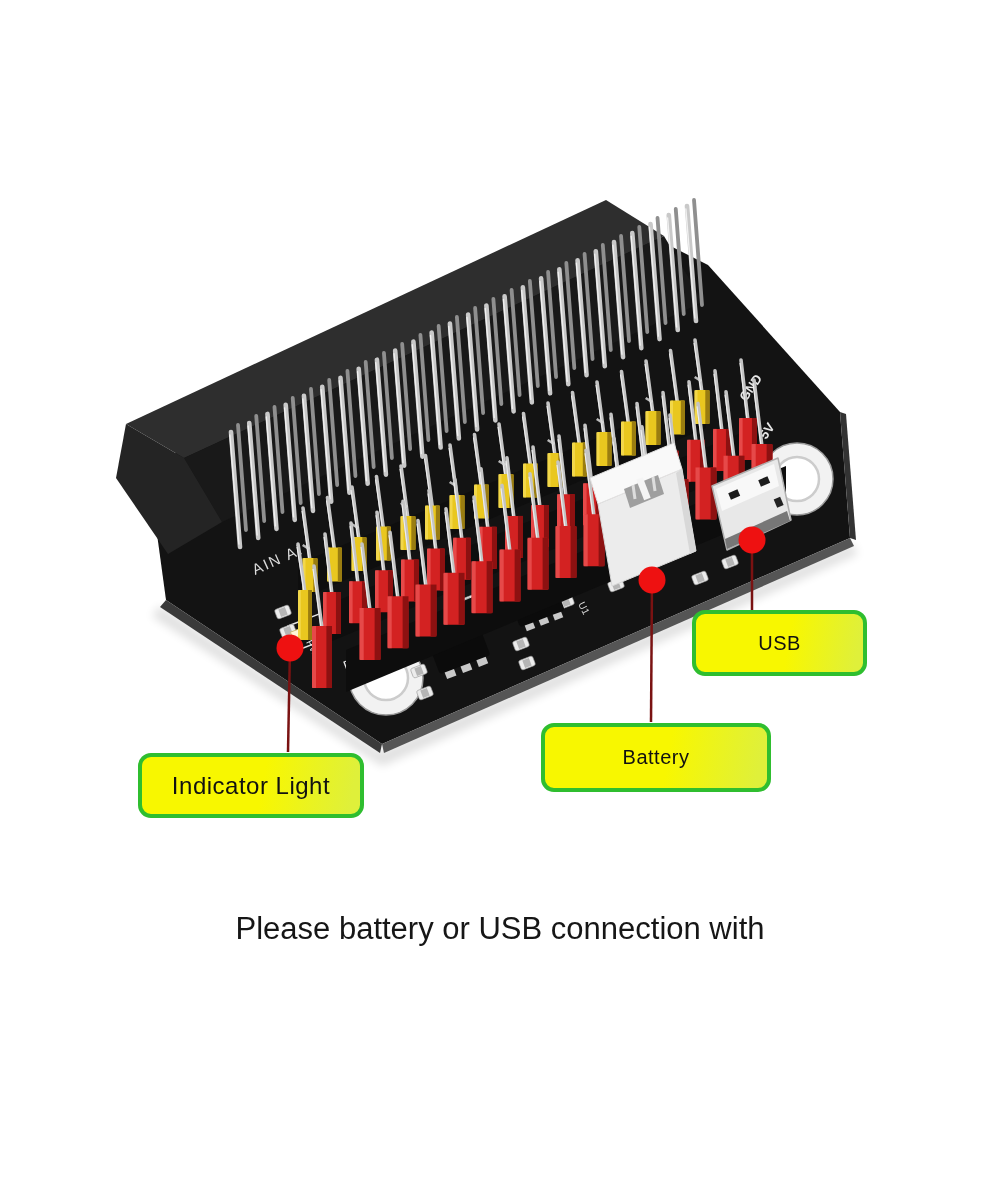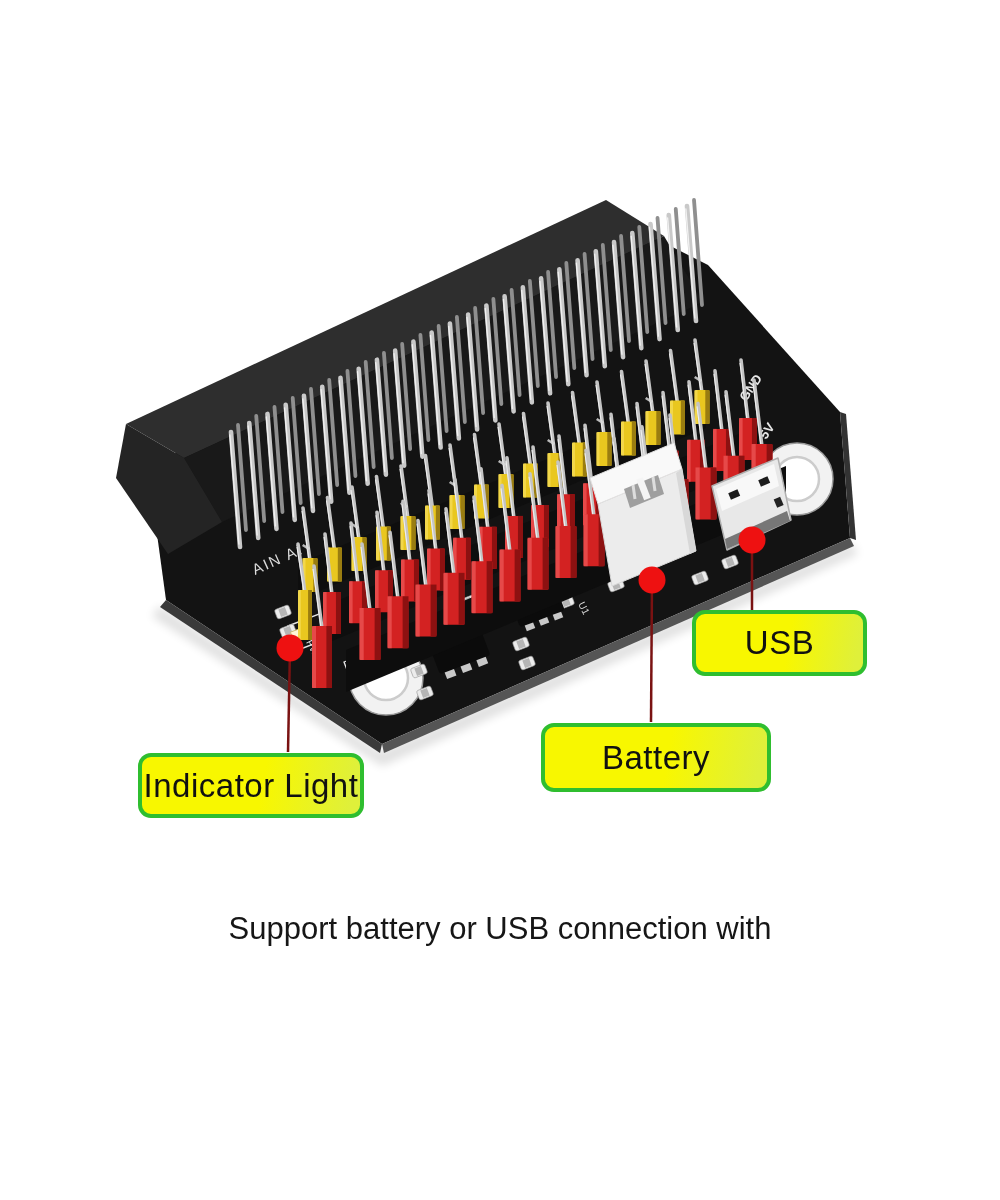--- a/index.html
+++ b/index.html
@@ -9,23 +9,23 @@
     font-family:"Liberation Sans","DejaVu Sans",sans-serif;
   }
   .stage{position:absolute;left:0;top:0;width:1000px;height:880px;}
   .stage svg{position:absolute;left:0;top:0;}
   .callout-label{
     position:absolute;display:flex;align-items:center;justify-content:center;
     border:4px solid var(--label-border,#2fbe2f);
     border-radius:13px;box-sizing:border-box;
     background:linear-gradient(100deg,var(--label-fill,#f8f700) 55%,var(--label-tint,#dff03a) 95%);
     color:var(--label-text,#111);
-    font-size:33px;font-weight:400;letter-spacing:.5px;
+    font-size:20px;font-weight:400;letter-spacing:.5px;
   }
-  #label-indicator{font-size:33px;}
+  #label-indicator{font-size:24px;}
   .caption{
     position:absolute;top:902px;left:0;width:1000px;text-align:center;
     font-size:31px;line-height:53px;color:var(--caption-color,#161616);
     font-weight:400;
   }
 </style>
 </head>
 <body>
 
 <div class="stage">
@@ -548,14 +548,14 @@
   </div>
   <div class="callout-label" id="label-battery" style="left:541px;top:723px;width:230px;height:69px;">
     <span>Battery</span>
   </div>
   <div class="callout-label" id="label-indicator" style="left:138px;top:753px;width:226px;height:65px;">
     <span>Indicator Light</span>
   </div>
 </div>
 
 <div class="caption">
-  <div>Support battery or USB connection with</div>
+  <div>Please battery or USB connection with</div>
 </div>
 
 </body></html>

